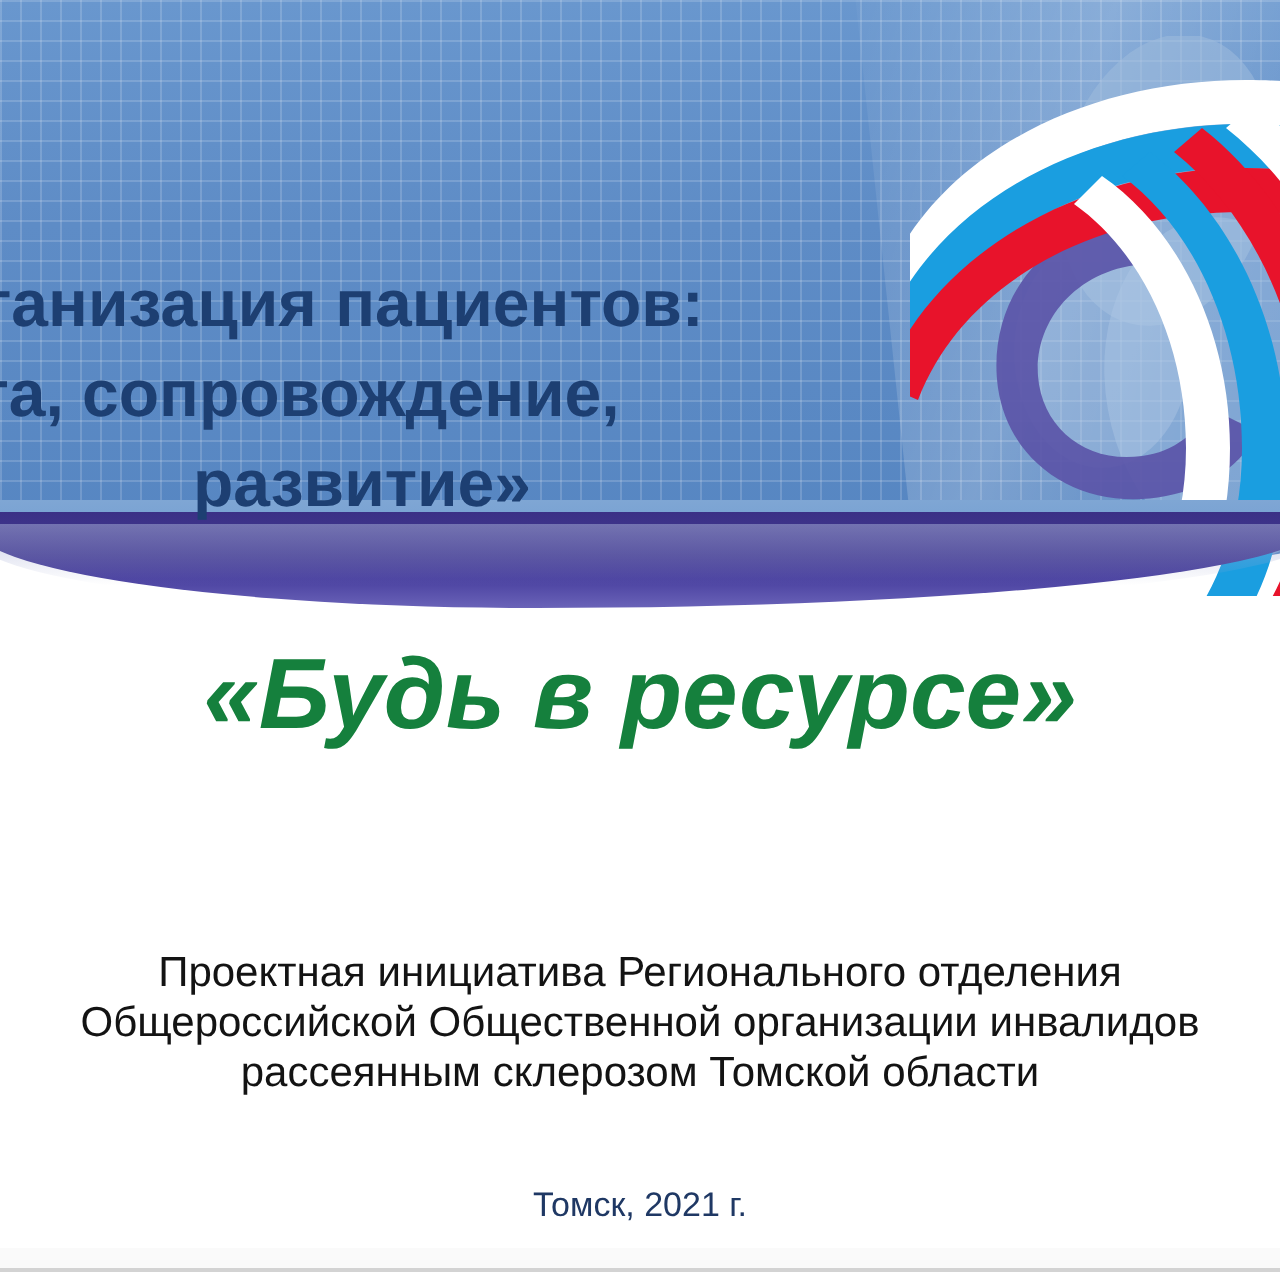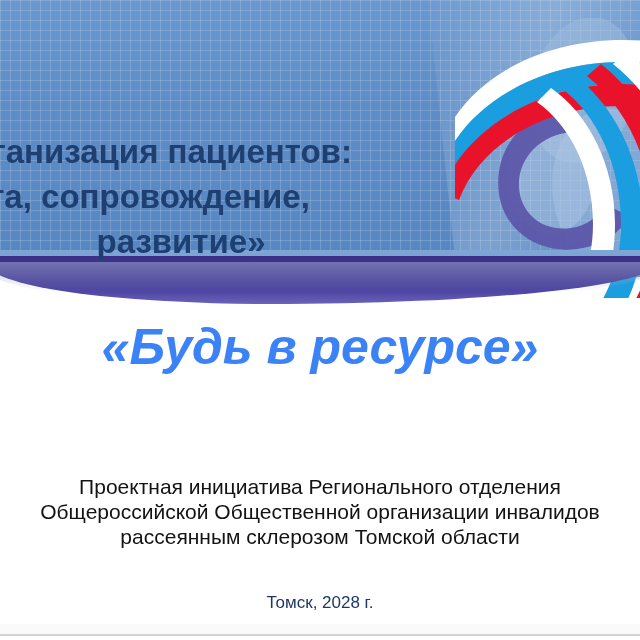--- a/index.html
+++ b/index.html
@@ -71,21 +71,21 @@
   .emblem{
     position:absolute;left:455px;top:18px;width:200px;height:280px;
     overflow:hidden;pointer-events:none;
   }
   .emblem svg{display:block;}
 
   
   .main-title{
     position:absolute;left:0;top:316px;width:640px;
     text-align:center;
-    color:#3b82f6;
+    color:#15803d;
     font-style:italic;font-weight:bold;
     font-size:50px;line-height:62px;
     white-space:nowrap;
   }
 
   
   .subtitle{
     position:absolute;left:-212px;top:474px;width:1064px;
     text-align:center;
     color:#131313;
@@ -169,18 +169,18 @@
   </div>
 
   <div class="main-title">«Будь в ресурсе»</div>
 
   <div class="subtitle">
     <span class="sl">Проектная инициатива Регионального отделения</span>
     <span class="sl">Общероссийской Общественной организации инвалидов</span>
     <span class="sl">рассеянным склерозом  Томской области</span>
   </div>
 
-  <div class="place">Томск, 2028 г.</div>
+  <div class="place">Томск, 2021 г.</div>
 
   <div class="footer-wash"></div>
   <div class="footer-rule"></div>
 
 </div>
 
 </body></html>

